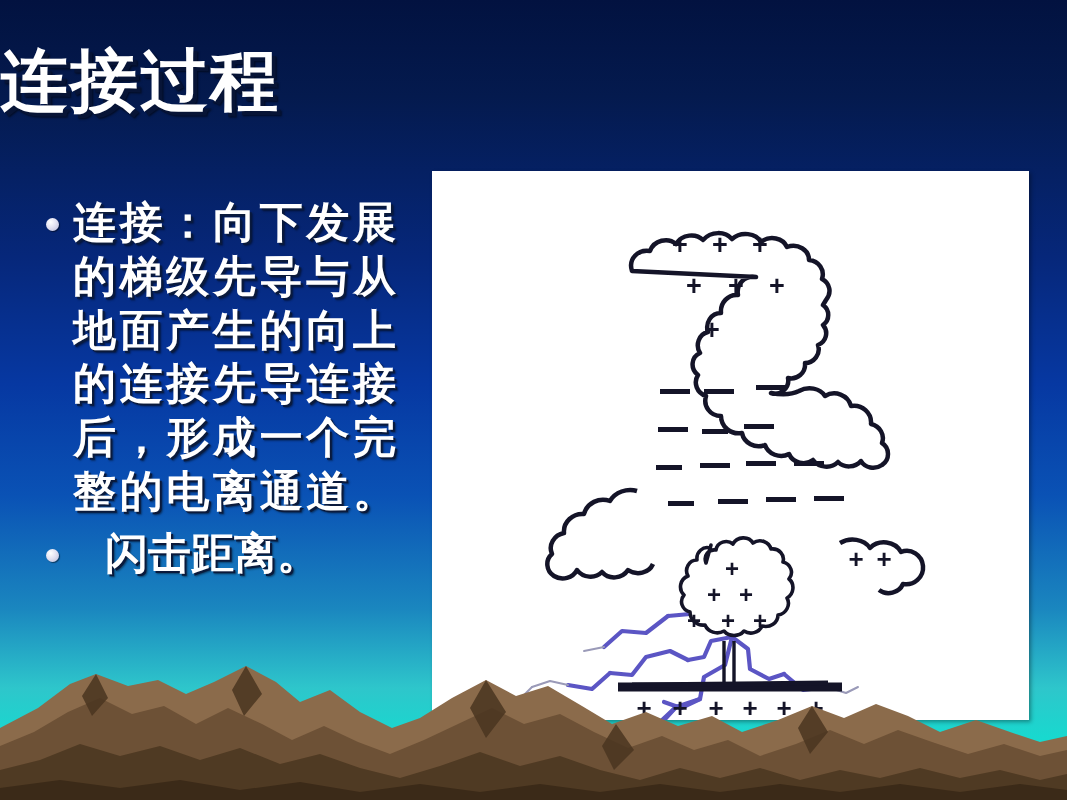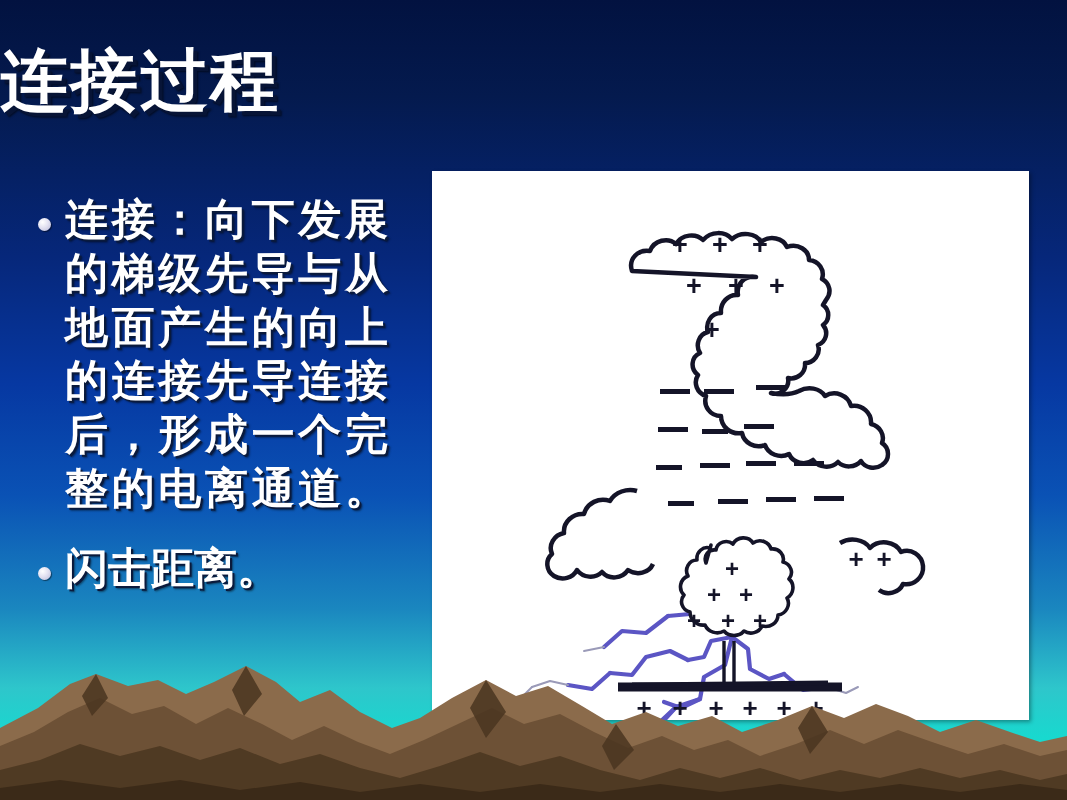--- a/index.html
+++ b/index.html
@@ -47,24 +47,23 @@
     font-weight: bold;
     color: #ffffff;
     letter-spacing: 2px;
     text-shadow: 4px 4px 0 #071436, 5px 5px 2px rgba(0,0,0,0.55);
     white-space: nowrap;
   }
 
   
   .body {
     position: absolute;
-    left: 38px;
+    left: 46px;
     top: 196px;
     width: 350px;
-    font-family: Liberation Mono, monospace;
   }
   .bullet-row {
     display: flex;
     align-items: flex-start;
     margin-bottom: 6px;
   }
   .bullet-dot {
     flex: 0 0 auto;
     width: 13px;
     height: 13px;
@@ -83,21 +82,22 @@
     text-shadow: 2px 2px 0 #0a1a3c, 3px 3px 2px rgba(0,0,0,0.45);
     text-align: justify;
     text-align-last: justify;
     letter-spacing: 0px;
   }
   .bullet-row.second .bullet-text {
     text-align: left;
     text-align-last: left;
   }
   .bullet-row.second {
-    margin-top: 26px;
+    margin-top: 8px;
+    gap: 32px;
   }
 
   
   .picture-panel {
     position: absolute;
     left: 432px;
     top: 171px;
     width: 597px;
     height: 549px;
     background: #ffffff;

